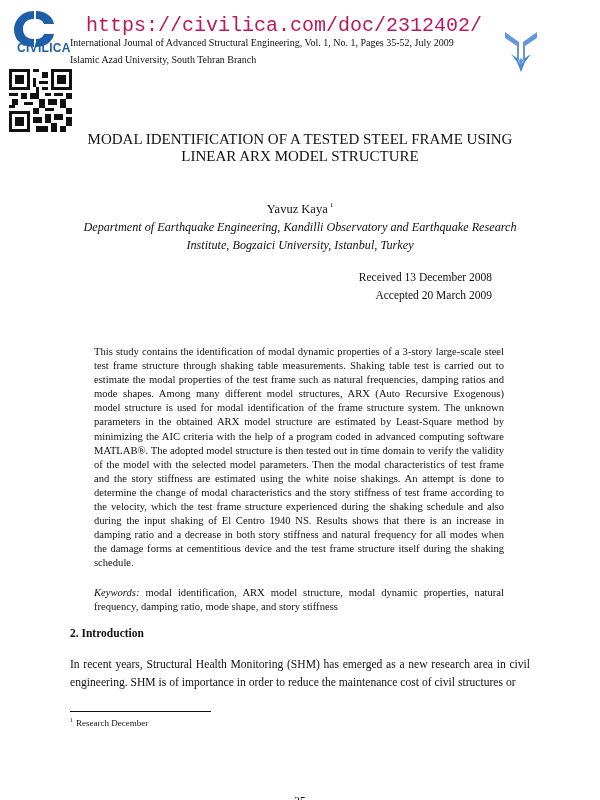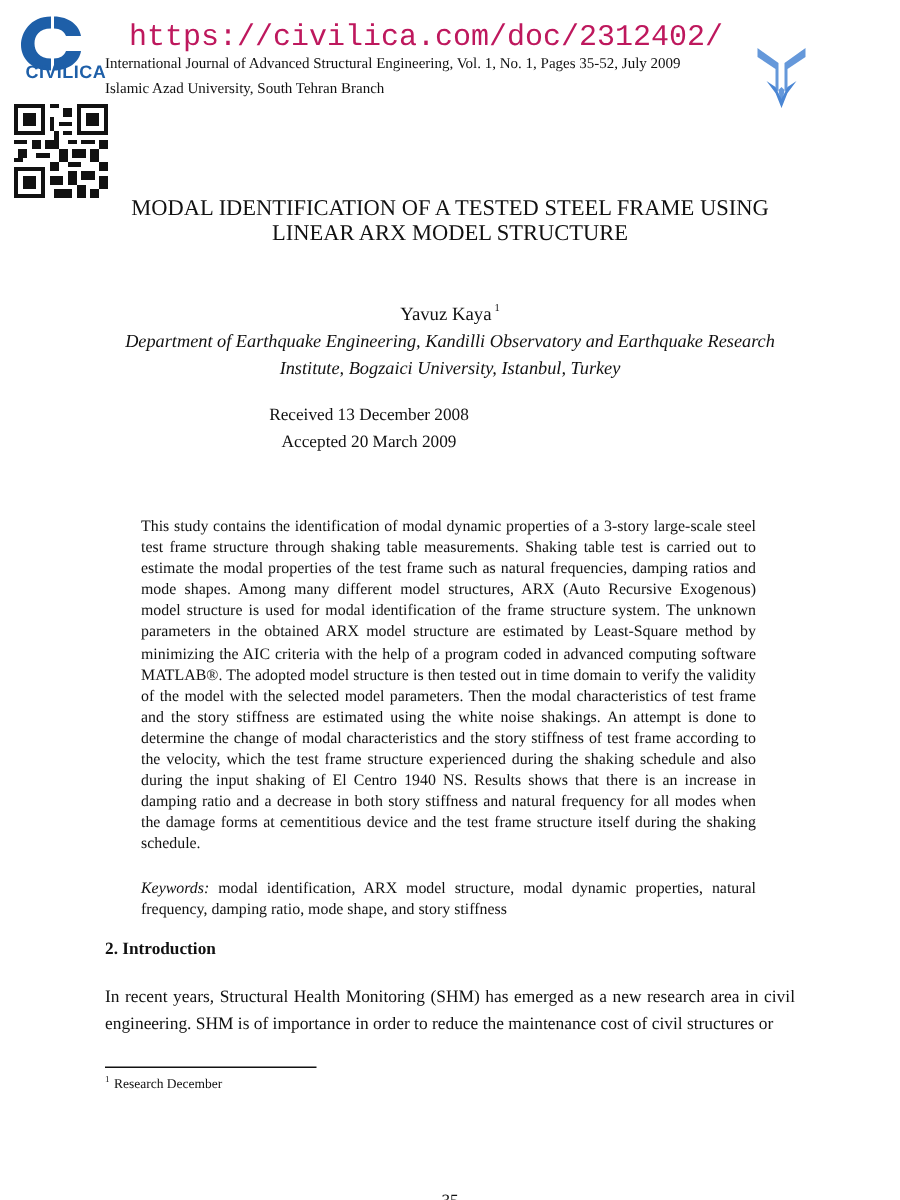--- a/index.html
+++ b/index.html
@@ -14,21 +14,21 @@
   .journal { left: 70px; top: 37px; font-size: 10px; }
   .branch { left: 70px; top: 54px; font-size: 10px; }
   .qr { left: 9px; top: 69px; width: 63px; height: 63px; }
   .iau { left: 503px; top: 30px; width: 36px; height: 44px; }
   .title { left: 60px; top: 131px; width: 480px; text-align: center;
            font-weight: normal; font-size: 15px; line-height: 17px; }
   .author { left: 0; top: 201px; width: 600px; text-align: center; font-size: 12.5px; }
   .author sup { font-size: 7px; vertical-align: 6px; margin-left: 2px; }
   .affil { left: 60px; top: 218px; width: 480px; text-align: center;
            font-style: italic; font-size: 12.2px; line-height: 18px; }
-  .dates { left: 0; top: 268px; width: 492px; text-align: center; font-size: 11.5px; line-height: 18px; }
+  .dates { left: 0; top: 268px; width: 492px; text-align: right; font-size: 11.5px; line-height: 18px; }
   .abstract { left: 94px; top: 345px; width: 410px; text-align: justify;
               font-size: 10.6px; line-height: 14.1px; }
   .keywords { left: 94px; top: 586px; width: 410px; text-align: justify;
               font-size: 10.6px; line-height: 14.1px; }
   .keywords em { font-style: italic; }
   .h1 { left: 70px; top: 627px; font-weight: bold; font-size: 11.5px; }
   .intro { left: 70px; top: 656px; width: 460px; text-align: justify;
            font-size: 11.6px; line-height: 17.5px; }
   .fn-rule { left: 70px; top: 711px; width: 141px; height: 1px; background: #111; }
   .footnote { left: 70px; top: 717px; font-size: 9px; }

